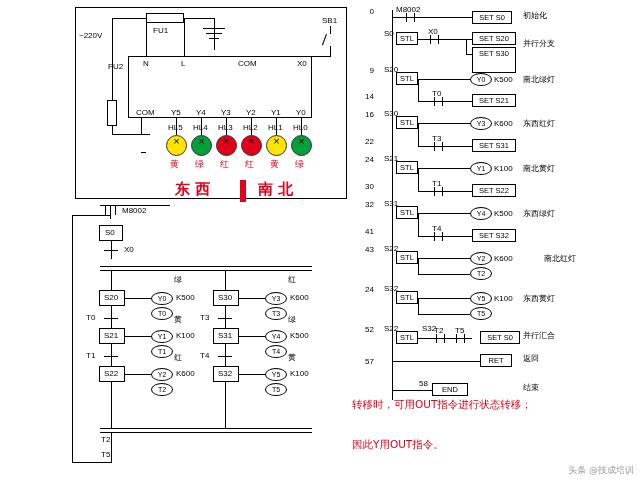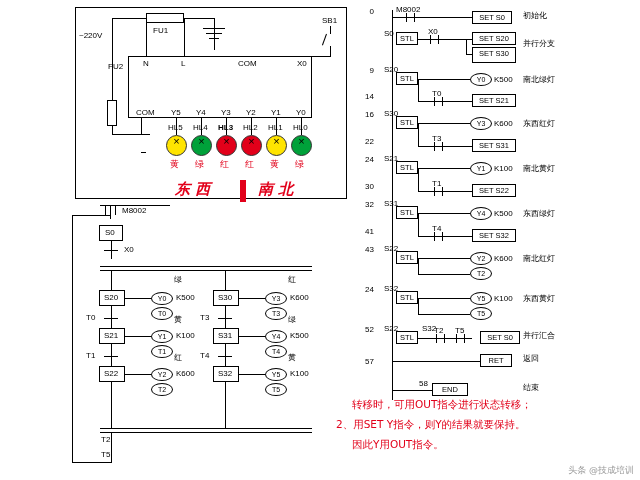--- a/index.html
+++ b/index.html
@@ -11,21 +11,21 @@
   .lbl{position:absolute;font-size:8px;color:#000;white-space:nowrap;line-height:1;}
   .box{position:absolute;border:1px solid #000;background:#fff;box-sizing:border-box;}
   .coil{position:absolute;border:1px solid #000;border-radius:50%;background:#fff;box-sizing:border-box;
         font-size:7px;text-align:center;line-height:11px;}
   .rbox{position:absolute;border:1px solid #000;background:#fff;box-sizing:border-box;
         font-size:7.5px;text-align:center;color:#000;}
   .lamp{position:absolute;border-radius:50%;border:1px solid #333;}
   .lamp:after{content:"×";position:absolute;left:0;right:0;top:-1px;text-align:center;font-size:11px;color:#000;}
   .cn{font-family:"DejaVu Sans","Liberation Sans",sans-serif;}
   .redtxt{color:#e2001a;}
-  .bigcn{font-size:15px;font-weight:bold;font-style:italic;}
+  .bigcn{font-size:15px;font-weight:bold;}
   .note{position:absolute;font-size:10.5px;color:#e2001a;line-height:16px;font-family:"DejaVu Sans",sans-serif;}
   .num{position:absolute;font-size:8px;color:#000;text-align:right;}
   .wm{position:absolute;right:6px;bottom:3px;font-size:9px;color:#9a9a9a;font-family:"DejaVu Sans",sans-serif;}
   .redbar{position:absolute;background:#e2001a;}
 </style>
 </head>
 <body>
 
 <div id="root">
 
@@ -78,21 +78,21 @@
   <div class="ln v" style="left:201px;top:118px;height:17px;"></div>
   <div class="ln v" style="left:226px;top:118px;height:17px;"></div>
   <div class="ln v" style="left:251px;top:118px;height:17px;"></div>
   <div class="ln v" style="left:276px;top:118px;height:17px;"></div>
   <div class="ln v" style="left:301px;top:118px;height:17px;"></div>
   <div class="ln v" style="left:141px;top:118px;height:17px;"></div>
   <div class="ln h" style="left:141px;top:152px;width:5px;"></div>
 
   <div class="lbl" style="left:168px;top:124px;">HL5</div>
   <div class="lbl" style="left:193px;top:124px;">HL4</div>
-  <div class="lbl" style="left:218px;top:124px;font-weight:bold;">HL3</div>
+  <div class="lbl" style="left:218px;top:124px;">HL3</div>
   <div class="lbl" style="left:243px;top:124px;">HL2</div>
   <div class="lbl" style="left:268px;top:124px;">HL1</div>
   <div class="lbl" style="left:293px;top:124px;">HL0</div>
 
   <div class="lamp" style="left:166px;top:135px;width:19px;height:19px;background:#ffe400;"></div>
   <div class="lamp" style="left:191px;top:135px;width:19px;height:19px;background:#00a13a;"></div>
   <div class="lamp" style="left:216px;top:135px;width:19px;height:19px;background:#e2001a;"></div>
   <div class="lamp" style="left:241px;top:135px;width:19px;height:19px;background:#e2001a;"></div>
   <div class="lamp" style="left:266px;top:135px;width:19px;height:19px;background:#ffe400;"></div>
   <div class="lamp" style="left:291px;top:135px;width:19px;height:19px;background:#00a13a;"></div>
@@ -207,21 +207,21 @@
   <div class="rbox" style="left:472px;top:11px;width:40px;height:13px;line-height:12px;">SET S0</div>
   <div class="lbl cn" style="left:523px;top:12px;">初始化</div>
 
   <div class="lbl" style="left:384px;top:30px;">S0</div>
   <div class="rbox" style="left:396px;top:32px;width:22px;height:13px;line-height:12px;">STL</div>
   <div class="ln h" style="left:418px;top:39px;width:54px;"></div>
   <div class="ln v" style="left:430px;top:35px;height:9px;"></div>
   <div class="ln v" style="left:438px;top:35px;height:9px;"></div>
   <div class="lbl" style="left:428px;top:28px;">X0</div>
   <div class="rbox" style="left:472px;top:32px;width:44px;height:13px;line-height:12px;">SET S20</div>
-  <div class="rbox" style="left:472px;top:47px;width:44px;height:16px;line-height:12px;">SET S30</div>
+  <div class="rbox" style="left:472px;top:47px;width:44px;height:26px;line-height:12px;">SET S30</div>
   <div class="ln v" style="left:466px;top:39px;height:15px;"></div>
   <div class="ln h" style="left:466px;top:54px;width:6px;"></div>
   <div class="lbl cn" style="left:523px;top:40px;">并行分支</div>
 
   <div class="num" style="left:360px;top:66px;width:14px;">9</div>
   <div class="lbl" style="left:384px;top:66px;">S20</div>
   <div class="rbox" style="left:396px;top:72px;width:22px;height:13px;line-height:12px;">STL</div>
   <div class="ln h" style="left:418px;top:79px;width:52px;"></div>
   <div class="coil" style="left:470px;top:73px;width:22px;height:13px;">Y0</div>
   <div class="lbl" style="left:494px;top:76px;">K500</div>
@@ -282,21 +282,21 @@
   <div class="ln v" style="left:442px;top:232px;height:9px;"></div>
   <div class="lbl" style="left:432px;top:225px;">T4</div>
   <div class="rbox" style="left:472px;top:229px;width:44px;height:13px;line-height:12px;">SET S32</div>
 
   <div class="num" style="left:360px;top:245px;width:14px;">43</div>
   <div class="lbl" style="left:384px;top:245px;">S22</div>
   <div class="rbox" style="left:396px;top:251px;width:22px;height:13px;line-height:12px;">STL</div>
   <div class="ln h" style="left:418px;top:258px;width:52px;"></div>
   <div class="coil" style="left:470px;top:252px;width:22px;height:13px;">Y2</div>
   <div class="lbl" style="left:494px;top:255px;">K600</div>
-  <div class="lbl cn" style="left:523px;top:255px;">南北红灯</div>
+  <div class="lbl cn" style="left:544px;top:255px;">南北红灯</div>
   <div class="coil" style="left:470px;top:267px;width:22px;height:13px;">T2</div>
   <div class="ln v" style="left:418px;top:258px;height:16px;"></div>
   <div class="ln h" style="left:418px;top:274px;width:52px;"></div>
 
   <div class="num" style="left:360px;top:285px;width:14px;">24</div>
   <div class="lbl" style="left:384px;top:285px;">S32</div>
   <div class="rbox" style="left:396px;top:291px;width:22px;height:13px;line-height:12px;">STL</div>
   <div class="ln h" style="left:418px;top:298px;width:52px;"></div>
   <div class="coil" style="left:470px;top:292px;width:22px;height:13px;">Y5</div>
   <div class="lbl" style="left:494px;top:295px;">K100</div>
@@ -323,18 +323,17 @@
   <div class="rbox" style="left:480px;top:354px;width:32px;height:13px;line-height:12px;">RET</div>
   <div class="ln h" style="left:392px;top:361px;width:88px;"></div>
   <div class="lbl cn" style="left:523px;top:355px;">返回</div>
 
   <div class="num" style="left:360px;top:379px;width:28px;padding-left:40px;">58</div>
   <div class="rbox" style="left:432px;top:383px;width:36px;height:13px;line-height:12px;">END</div>
   <div class="ln h" style="left:392px;top:390px;width:40px;"></div>
   <div class="lbl cn" style="left:523px;top:384px;">结束</div>
 
   <div class="note cn" style="left:352px;top:396px;">转移时，可用OUT指令进行状态转移；</div>
-  <div class="note cn" style="left:336px;top:416px;">2、用SET Y指令，则Y的结果就要保持。</div>
   <div class="note cn" style="left:352px;top:436px;">因此Y用OUT指令。</div>
 
   <div class="wm cn">头条 @技成培训</div>
 
 </div>
 
 </body></html>

